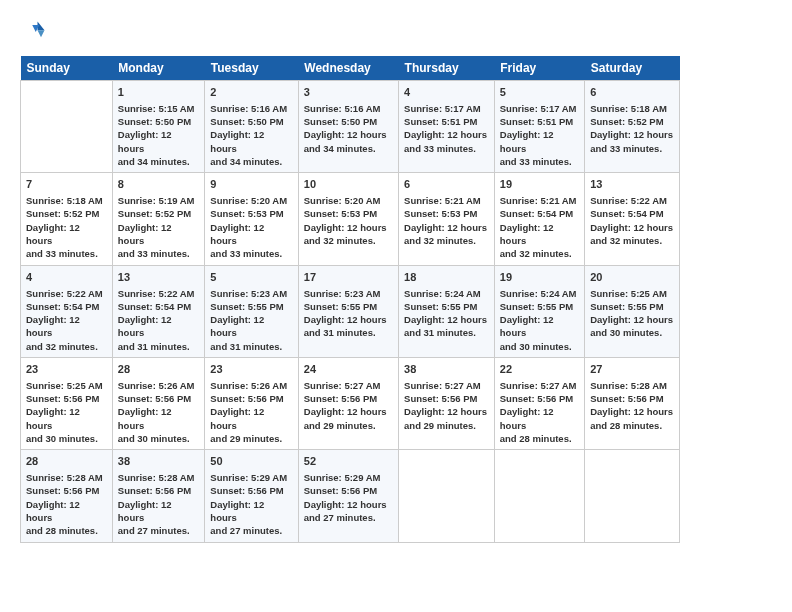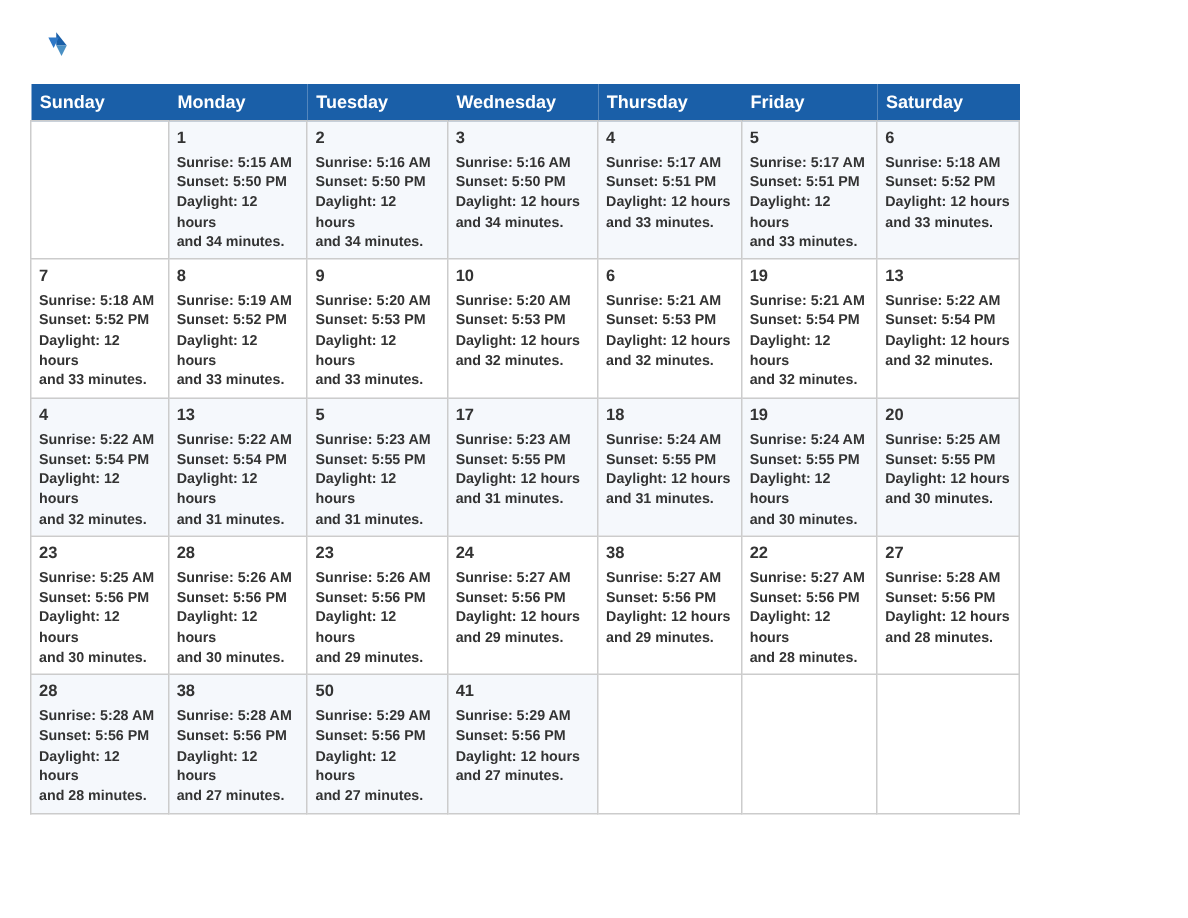--- a/index.html
+++ b/index.html
@@ -344,21 +344,21 @@
 and 27 minutes.</div>
           </td>
           <td>
             <span class="day-num">50</span>
             <div class="day-info" style="white-space: pre-line;">Sunrise: 5:29 AM
 Sunset: 5:56 PM
 Daylight: 12 hours
 and 27 minutes.</div>
           </td>
           <td>
-            <span class="day-num">41</span>
+            <span class="day-num">52</span>
             <div class="day-info" style="white-space: pre-line;">Sunrise: 5:29 AM
 Sunset: 5:56 PM
 Daylight: 12 hours
 and 27 minutes.</div>
           </td>
           <td class="empty"></td>
           <td class="empty"></td>
           <td class="empty"></td>
         </tr>
       </tbody>

